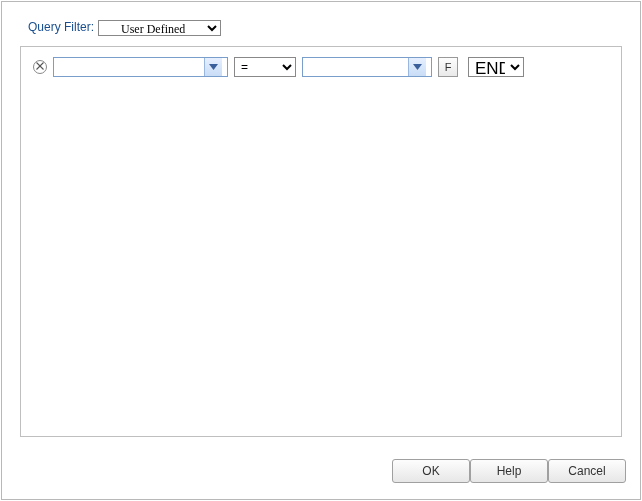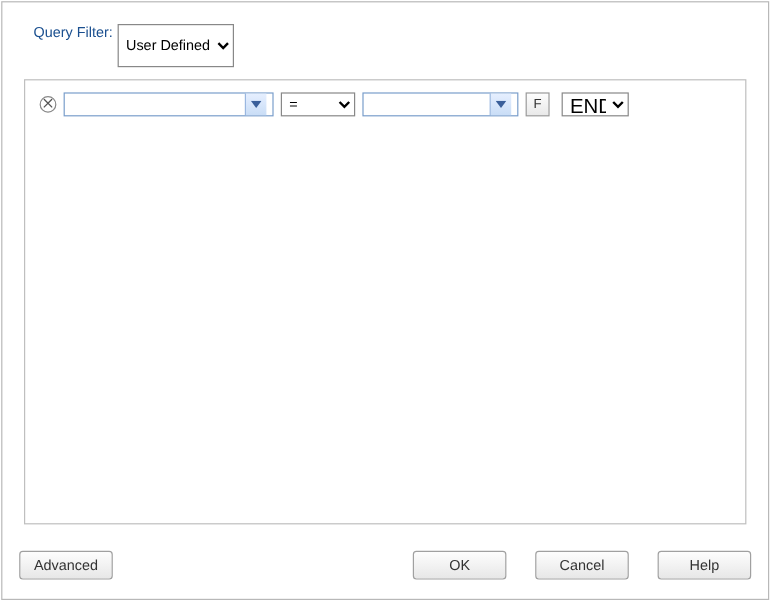--- a/index.html
+++ b/index.html
@@ -53,26 +53,26 @@
     display: flex;
     align-items: flex-start;
     gap: 4px;
     margin-left: 8px;
     margin-bottom: 10px;
   }
   .filter-label {
     color: #1a4f8f;
   }
   .type-select {
-    font-family: Liberation Sans, sans-serif;
-    font-size: 12px;
-    height: 36px;
-    border: 1px solid #888;
-    background: #fff;
-    padding: 0 2px;
+    font-family: Liberation Serif, serif;
+    font-size: 12px;
+    height: 16px;
+    border: 1px solid #888;
+    background: #fff;
+    padding: 0 18px;
   }
   .filter-box {
     border: 1px solid #bfbfbf;
     flex: 1;
     padding: 10px 12px;
     background: #fff;
     margin-bottom: 18px;
     overflow: auto;
   }
   .filter-row {
@@ -161,21 +161,21 @@
     border: 1px solid #a0a0a0;
     border-radius: 3px;
     background: linear-gradient(to bottom, #fdfdfd, #e7e7e7);
     font-family: inherit;
     font-size: 12px;
     color: #333;
     cursor: pointer;
     padding: 0 10px;
   }
   .footer-spacer { flex: 1; }
-  .footer .right-group { display: flex; gap: 24px; }
+  .footer .right-group { display: flex; gap: 0; }
 </style>
 </head>
 <body>
 
 <div class="dialog">
 
 
   <div class="body">
 
     <div class="filter-label-row">
@@ -230,22 +230,21 @@
         <select class="end-select">
           <option>END</option>
         </select>
 
       </div>
     </div>
 
   </div>
 
   <div class="footer">
-    <button class="btn">Advanced</button>
     <div class="footer-spacer"></div>
     <div class="right-group">
       <button class="btn">OK</button>
+      <button class="btn">Help</button>
       <button class="btn">Cancel</button>
-      <button class="btn">Help</button>
     </div>
   </div>
 
 </div>
 
 </body></html>

